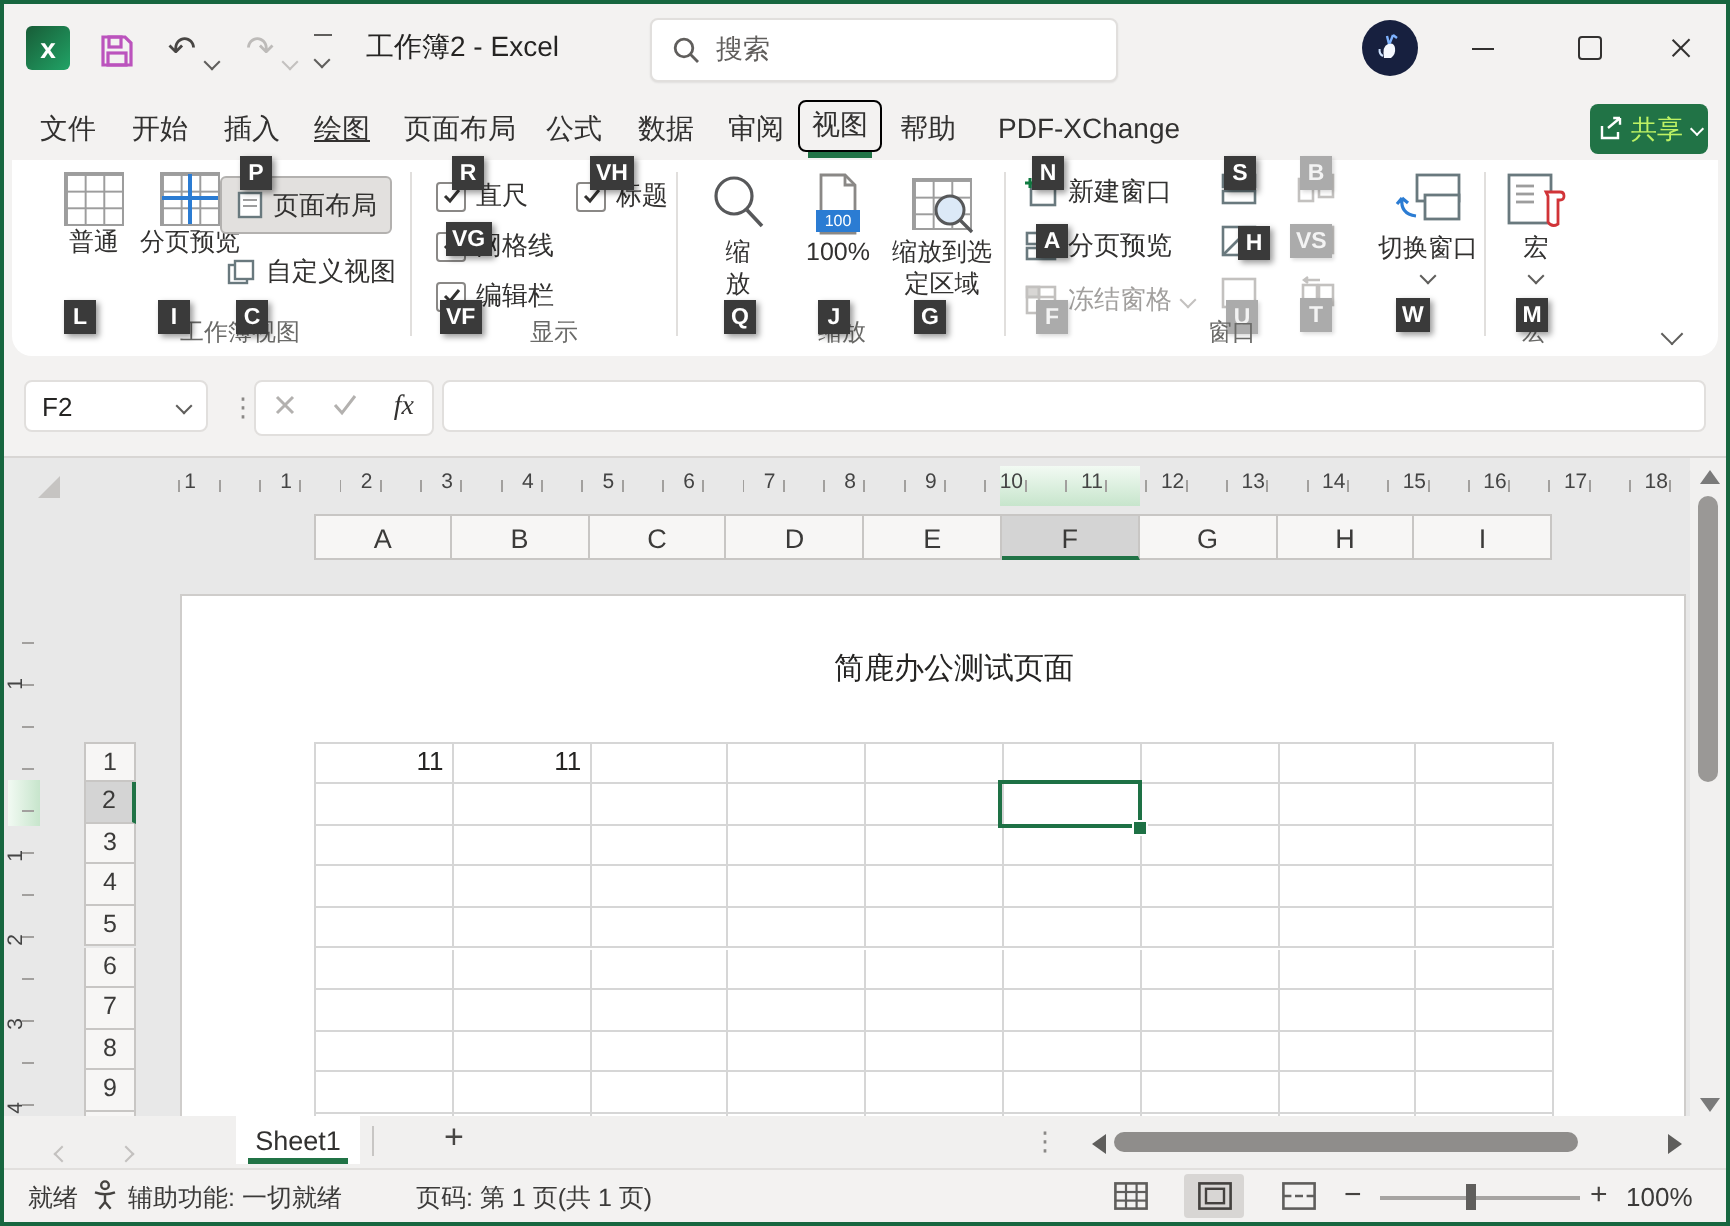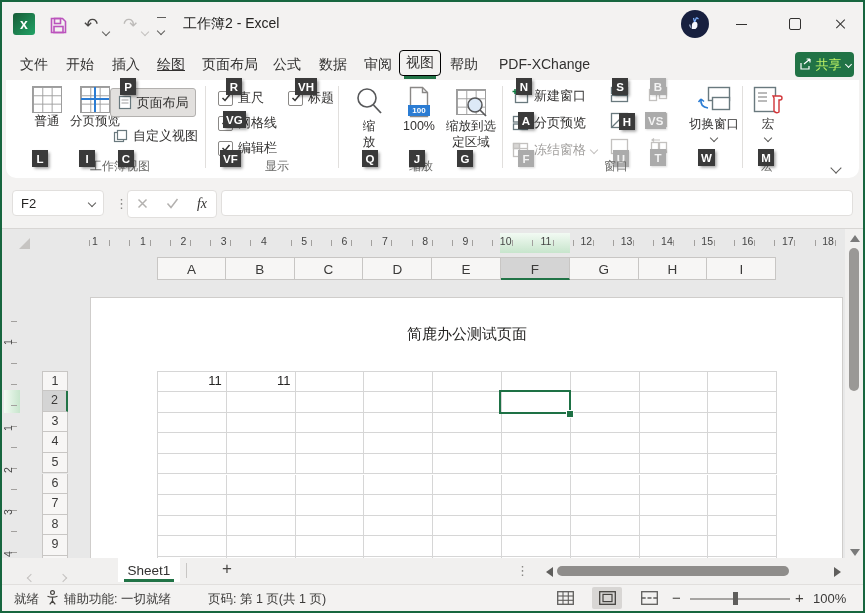--- a/index.html
+++ b/index.html
@@ -53,21 +53,21 @@
   .cbx{width:13px;height:13px;border:1px solid #8a8886;background:#fff;display:flex;align-items:center;justify-content:center;border-radius:2px;}
   .pl-toggle{left:110px;top:88px;width:84px;height:27px;background:#e2e0de;border:1px solid #b3b1af;border-radius:3px;
     display:flex;align-items:center;justify-content:center;gap:5px;font-size:13px;color:#323130;}
   .small-row{position:absolute;display:flex;align-items:center;gap:5px;font-size:13px;color:#323130;}
   .small-row.dis{color:#a19f9d;}
   .grid-ic{width:28px;height:25px;background:
       linear-gradient(#9d9d9d 1px,transparent 1px) 0 0/100% 8.33px,
       linear-gradient(90deg,#9d9d9d 1px,transparent 1px) 0 0/9.33px 100%;
       border:1px solid #9d9d9d;background-color:#fff;}
   .badge100{position:absolute;left:2px;bottom:2px;width:22px;height:11px;background:#2b7cd3;color:#fff;
-    font-size:8px;font-weight:bold;display:flex;align-items:center;justify-content:center;}
+    font-size:8px;font-weight:normal;display:flex;align-items:center;justify-content:center;}
   .two-line{width:54px;}
   
   .fbox{background:#fff;border:1px solid #e1dfdd;border-radius:4px;display:flex;align-items:center;}
   #namebox{left:12px;top:190px;width:92px;height:26px;justify-content:space-between;padding:0 8px;font-size:13px;color:#252423;box-sizing:border-box;}
   #fxbox{left:127px;top:190px;width:88px;height:26px;justify-content:space-around;}
   #fml-input{left:221px;top:190px;width:632px;height:26px;box-sizing:border-box;}
   .dots{font-size:13px;color:#8a8886;letter-spacing:0;}
   .fx-label{font-size:14px;font-style:italic;font-family:"Liberation Serif","DejaVu Serif",serif;color:#323130;}
   
   #worksheet{left:0;top:228px;width:865px;height:330px;background:#e8e8e8;border-top:1px solid #d8d6d4;overflow:hidden;}
@@ -81,21 +81,21 @@
   #vruler-hl{left:4px;top:161px;width:16px;height:23px;background:linear-gradient(90deg,#f2faf3,#c7e5cc);}
   .colhdr{position:absolute;top:0;height:23px;line-height:23px;text-align:center;font-size:13.5px;color:#3b3a39;
     background:#f7f6f5;border:1px solid #c8c6c4;border-left:none;box-sizing:border-box;}
   .colhdr.first{border-left:1px solid #c8c6c4;}
   .colhdr.sel{background:#d4d4d4;border-bottom:2.5px solid #217346;}
   .rowhdr{position:absolute;left:0;width:26px;text-align:center;font-size:12.5px;color:#3b3a39;
     background:#f7f6f5;border:1px solid #c8c6c4;border-top:none;box-sizing:border-box;}
   .rowhdr.first{border-top:1px solid #c8c6c4;}
   .rowhdr.sel{background:#d4d4d4;border-right:2.5px solid #217346;}
   #page{left:90px;top:68px;width:753px;height:262px;background:#fff;border:1px solid #cfcdcb;box-sizing:border-box;}
-  #page-title{left:157px;top:96px;width:620px;text-align:center;font-size:15px;color:#252423;}
+  #page-title{left:167px;top:96px;width:620px;text-align:center;font-size:15px;color:#252423;}
   #grid{left:157px;top:141.5px;width:620px;height:188.5px;border-top:1px solid #d6d6d6;border-left:1px solid #d6d6d6;box-sizing:border-box;}
   .cell{position:absolute;border-right:1px solid #d6d6d6;border-bottom:1px solid #d6d6d6;box-sizing:border-box;
     font-size:13px;color:#252423;text-align:right;padding:1px 4px 0 0;overflow:hidden;}
   #sel-outline{left:499px;top:160.5px;width:72px;height:24px;border:2px solid #1e7145;box-sizing:border-box;z-index:5;}
   #sel-handle{left:566px;top:180.5px;width:6px;height:6px;background:#1e7145;border:1px solid #fff;z-index:6;}
   .selall-tri{left:19px;top:9px;width:0;height:0;border-bottom:11px solid #c6c4c2;border-left:11px solid transparent;}
   
   #vscroll{left:845px;top:0;width:20px;height:330px;background:#f1f0ef;}
   .tri-up{width:0;height:0;border-left:5px solid transparent;border-right:5px solid transparent;border-bottom:7px solid #7a7a7a;}
   .tri-down{width:0;height:0;border-left:5px solid transparent;border-right:5px solid transparent;border-top:7px solid #7a7a7a;}
@@ -139,20 +139,27 @@
   <div class="abs" style="left:103px;top:21px;"><span class="chev"></span></div>
   <div class="abs qat-ic" style="left:119px;">
       <span class="redo-glyph">↷</span>
     </div>
   <div class="abs" style="left:142px;top:21px;"><span class="chev dis"></span></div>
   <div class="abs" style="left:157px;top:17px;width:10px;">
     <div style="width:9px;height:0;border-top:1.4px solid #5f5e5c;margin-bottom:2px;"></div>
     <span class="chev" style="margin-left:1px;"></span>
   </div>
   <div class="abs" id="app-title">工作簿2 - Excel</div>
+  <div class="abs" id="searchbox">
+    <svg width="14" height="14" viewBox="0 0 14 14" style="margin-left:10px;">
+      <circle cx="6" cy="6" r="4.4" fill="none" stroke="#605e5c" stroke-width="1.4"></circle>
+      <line x1="9.3" y1="9.3" x2="13" y2="13" stroke="#605e5c" stroke-width="1.4"></line>
+    </svg>
+    <span class="ph">搜索</span>
+  </div>
   <div class="abs avatar">
     <svg width="20" height="20" viewBox="0 0 20 20">
       <path d="M7 15 Q6 9 9 8 Q12 7 12.5 10 Q13 13 10.5 15 Z" fill="#f5f8ff"></path>
       <path d="M9.5 8 L8.5 4 M9.8 7.8 L11.5 3.5 M11.5 3.5 L13.5 5" fill="none" stroke="#7fb3ff" stroke-width="1.2"></path>
       <path d="M6.5 14 Q4.5 13 4.8 10.5" fill="none" stroke="#cfe3ff" stroke-width="1"></path>
     </svg>
   </div>
   <div class="abs wbtn" style="left:718px;">
       <div class="min-glyph"></div>
     </div>

